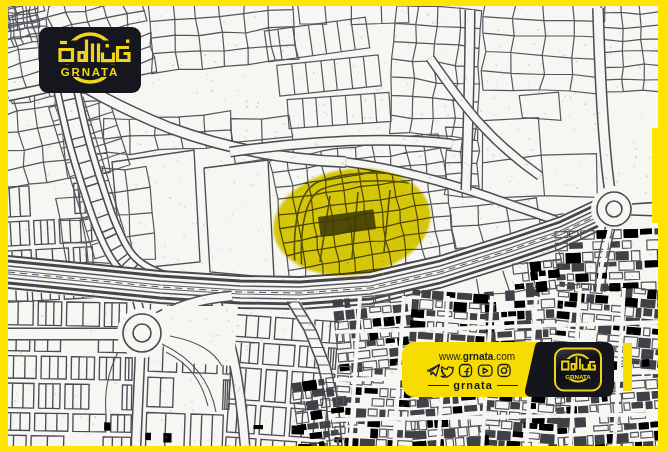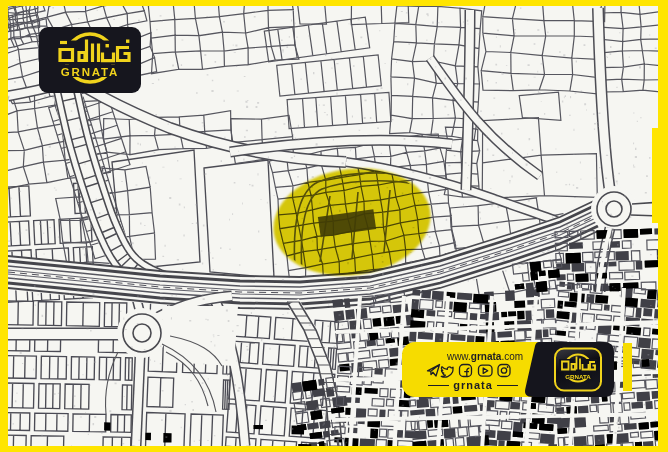--- a/index.html
+++ b/index.html
@@ -237,21 +237,21 @@
      <path d="M42,19.5 h6.5 v8 h-6.5 z"></path>
      <path d="M51.5,22 h3.5 v5.5 h-3.5 z"></path>
      <path d="M56.5,14.5 v13"></path>
      <path d="M60,16.5 v11"></path>
      <path d="M62.5,22 v5.5 h6 v-5.5"></path>
      <path d="M75,20 h-5 v7.5 h5 v-4 h-2.5"></path>
    </g>
    <text x="58" y="36.5" font-size="6.2" font-weight="bold" fill="#f0d31c" text-anchor="middle">GRNATA</text>
  </svg>
 
- <div style="position:absolute;left:12px;top:9px;width:142px;text-align:center;font-size:10px;color:#1d1d25;">www.<b>grnata</b>.com</div>
+ <div style="position:absolute;left:4px;top:9px;width:142px;text-align:center;font-size:10px;color:#1d1d25;">www.<b>grnata</b>.com</div>
 
  <svg style="position:absolute;left:24px;top:21px;" width="95" height="15" viewBox="0 0 95 15">
   <g stroke="#1d1d25" stroke-width="1.3" fill="none" stroke-linejoin="round">
    <path d="M1.5,7.8 L13.5,1.5 L10,13 L6.8,9.3 L5,11.6 L4.8,8.2 Z M4.8,8.2 L13.5,1.5"></path>
    <path d="M27,4.2 C26.4,4.6 25.8,4.8 25.2,4.9 C24.5,3.9 23.2,3.6 22.2,4.3 C21.5,4.8 21.2,5.6 21.3,6.4 C19.2,6.3 17.2,5.3 15.9,3.7 C15.2,5 15.5,6.6 16.7,7.5 C16.3,7.5 15.9,7.4 15.5,7.2 C15.5,8.6 16.5,9.8 17.8,10.1 C17.4,10.2 17,10.2 16.6,10.1 C17,11.3 18.1,12.1 19.4,12.2 C18.2,13.1 16.7,13.5 15.2,13.3 C19.5,15.3 24.5,13.5 26.4,9.3 C26.9,8.2 27.1,7 27,4.2 Z"></path>
    <rect x="33.5" y="1.5" width="12" height="12" rx="3.8"></rect>
    <path d="M40.8,13 V8.2 q0,-3 2.6,-3 M38.2,8.6 h4.8"></path>
    <rect x="52.5" y="2.2" width="13.5" height="11" rx="3.6"></rect>
    <path d="M57.2,5 l4.6,2.7 l-4.6,2.7 z"></path>
    <rect x="72" y="1.5" width="12" height="12" rx="3.8"></rect>

